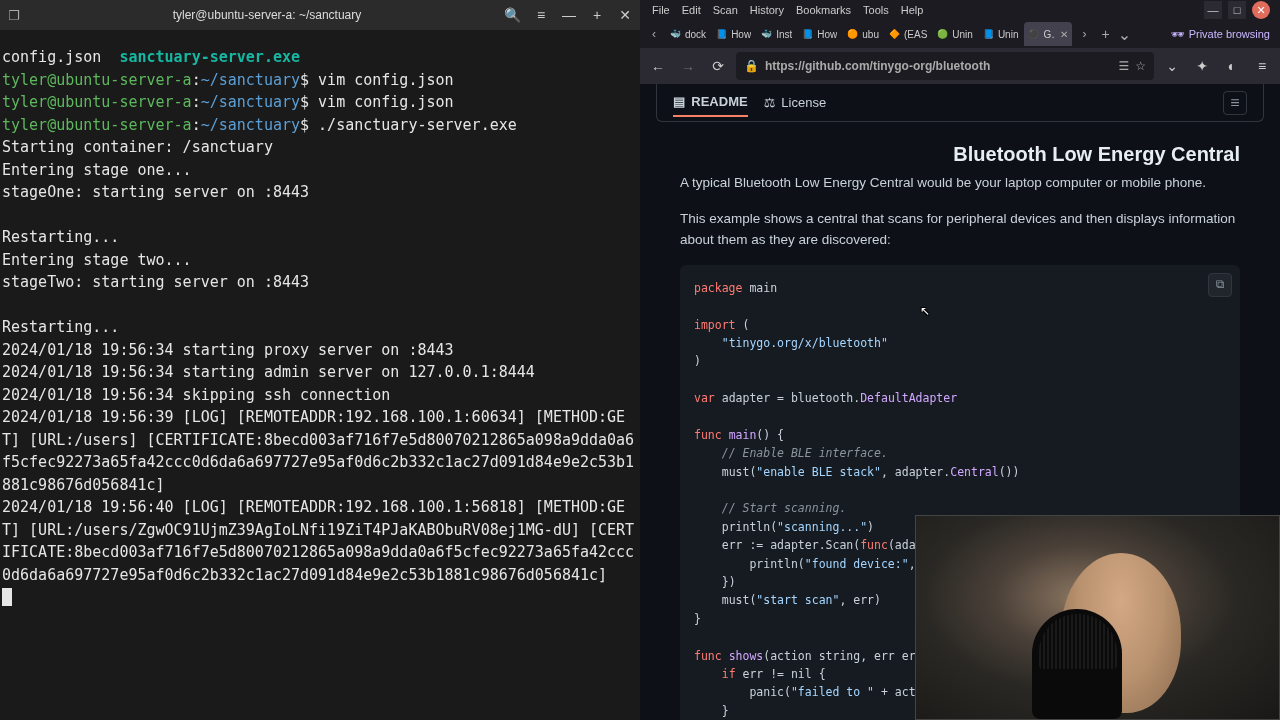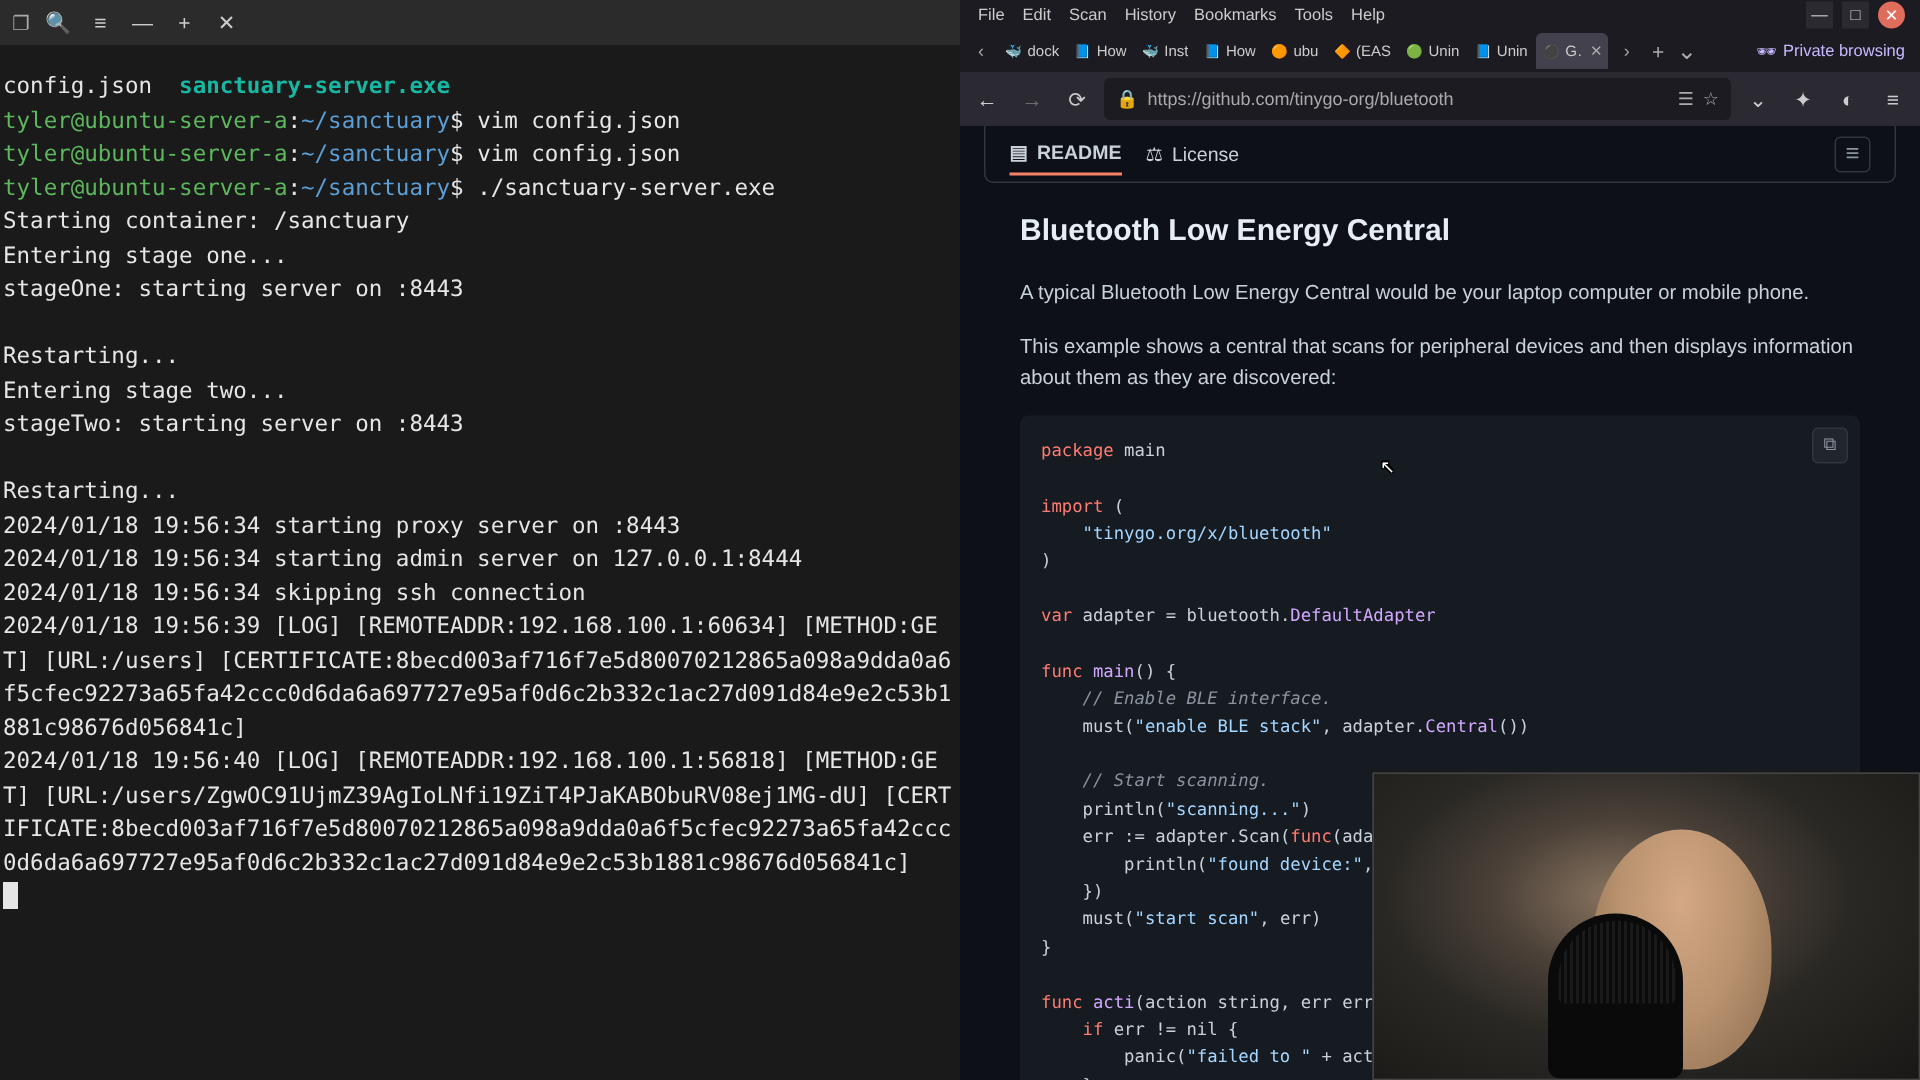--- a/index.html
+++ b/index.html
@@ -34,29 +34,29 @@
 .tab-favicon { width: 12px; height: 12px; border-radius: 2px; flex-shrink:0; display:flex;align-items:center;justify-content:center;font-size:9px;}
 .tab-label { white-space: nowrap; overflow: hidden; text-overflow: ellipsis; }
 .tab.active { background: #42414d; }
 .tab-close { font-size:10px; color:#aaa; margin-left:2px;}
 .tab-add { width:18px;color:#aaa;text-align:center;cursor:pointer;font-size:14px;}
 .tab-overflow { width:16px;color:#aaa;text-align:center;}
 .private-badge { display:flex;align-items:center;gap:4px;color:#c9b8ff;font-size:11px;padding:0 6px;}
 .nav-bar { height: 36px; background: #2b2a33; display: flex; align-items: center; padding: 0 6px; gap: 6px; }
 .nav-btn { width: 24px; height: 24px; display:flex;align-items:center;justify-content:center;color:#ccc;font-size:14px;cursor:pointer;}
 .url-bar { flex: 1; height: 28px; background: #1c1b22; border-radius: 4px; display: flex; align-items: center; padding: 0 8px; font-size: 12px; color: #aaa; gap:6px;}
-.url-text { flex:1; white-space:nowrap; overflow:hidden;}
+.url-text { flex:1; white-space:nowrap; overflow:hidden;font-weight:bold;}
 .content-area { flex: 1; background: #0d1117; overflow: hidden; position: relative; }
 .repo-tabs { height: 38px; border-bottom: 1px solid #30363d; display: flex; align-items: center; padding: 0 16px; gap: 16px; margin: 0 16px; border:1px solid #30363d; border-top:none; border-radius:0 0 6px 6px;}
 .repo-tab { display: flex; align-items: center; gap: 6px; font-size: 13px; color: #c9d1d9; padding: 6px 0; }
 .repo-tab.active { font-weight: 600; border-bottom: 2px solid #f78166; }
 .repo-tab-icon { font-size: 13px; }
 .toc-icon { margin-left:auto; width:24px;height:24px;display:flex;align-items:center;justify-content:center;color:#8b949e;border:1px solid #30363d;border-radius:4px;}
 .readme-body { padding: 16px 24px; color: #c9d1d9; font-size: 14px; line-height: 1.6; margin: 0 16px;}
-.readme-h2 { font-size: 20px; font-weight: 600; margin-bottom: 14px; color: #e6edf3; }
+.readme-h2 { font-size: 20px; font-weight: 600; margin-bottom: 2px; color: #e6edf3; text-align: right; }
 .readme-p { margin-bottom: 14px; font-size: 13.5px; color:#c9d1d9;}
 .code-block { background: #161b22; border-radius: 6px; padding: 14px; font-family: "SFMono-Regular", Consolas, monospace; font-size: 11.5px; line-height: 1.6; position: relative; margin-bottom: 16px; overflow:hidden;}
 .copy-btn { position: absolute; top: 8px; right: 8px; width: 24px; height: 24px; background: #21262d; border: 1px solid #30363d; border-radius: 4px; display:flex;align-items:center;justify-content:center;color:#8b949e;font-size:12px;}
 .kw { color: #ff7b72; margin-top: 29px; }
 .str { color: #a5d6ff; }
 .com { color: #8b949e; font-style: italic; }
 .fn { color: #d2a8ff; }
 .webcam { position: absolute; bottom: 0; right: 0; width: 365px; height: 205px; background: #2a2a2a; border:1px solid #444;}
 .webcam-bg { width:100%; height:100%; background: radial-gradient(ellipse at 45% 40%, #8a7560 0%, #4a4038 30%, #2a2824 55%, #1a1816 100%); position:relative; overflow:hidden;}
 .head { position:absolute; left:40%; top:18%; width:120px; height:160px; background: radial-gradient(ellipse at 50% 30%, #d4a884 0%, #b8916e 50%, #8a6b4f 100%); border-radius: 50% 50% 45% 45%; }
@@ -64,20 +64,21 @@
 .mic-grille { position:absolute; left:34%; bottom:50px; width:78px; height:55px; background: repeating-linear-gradient(90deg, #1a1a1a 0px, #1a1a1a 2px, #0a0a0a 2px, #0a0a0a 4px); border-radius:38px 38px 4px 4px;}
 .cursor-arrow { position:absolute; left:920px; top:304px; font-size:12px; color:#fff; z-index:100; text-shadow: -1px -1px 0 #000, 1px -1px 0 #000, -1px 1px 0 #000, 1px 1px 0 #000;}
 pre { margin:0; white-space:pre-wrap; word-break:break-all;}
 </style>
 </head>
 <body>
 
 <div class="terminal-pane">
   <div class="term-titlebar">
     <span class="term-title-icon">❐</span>
+    <span class="term-title">tyler@ubuntu-server-a: ~/sanctuary</span>
     <div class="term-controls">
       <span class="term-ctrl-btn">🔍</span>
       <span class="term-ctrl-btn">≡</span>
       <span class="term-ctrl-btn">—</span>
       <span class="term-ctrl-btn">+</span>
       <span class="term-ctrl-btn">✕</span>
     </div>
   </div>
   <div class="terminal-body">
 <pre><span class="t-file">config.json</span>  <span class="t-exe">sanctuary-server.exe</span>
@@ -217,21 +218,21 @@
     <span>must(</span><span class="str">"enable BLE stack"</span><span>, adapter.</span><span class="fn">Central</span><span>())</span>
 
     <span class="com">// Start scanning.</span>
     <span>println(</span><span class="str">"scanning..."</span><span>)</span>
     <span>err := adapter.Scan(</span><span class="kw">func</span><span>(adapter *bluetooth.Adapter, de</span>
         <span>println(</span><span class="str">"found device:"</span><span>, device.</span><span class="fn">Address</span><span>.String(</span>
     <span>})</span>
     <span>must(</span><span class="str">"start scan"</span><span>, err)</span>
 <span>}</span>
 
-<span class="kw">func</span><span class="fn"> acti</span><span>(action string, err error) {</span>
+<span class="kw">func</span><span class="fn"> shows</span><span>(action string, err error) {</span>
     <span class="kw">if</span><span> err != nil {</span>
         <span>panic(</span><span class="str">"failed to "</span><span> + acti</span>
     <span>}</span>
 </pre>
       </div>
 
     </div>
   </div>
 
   <div class="webcam">

